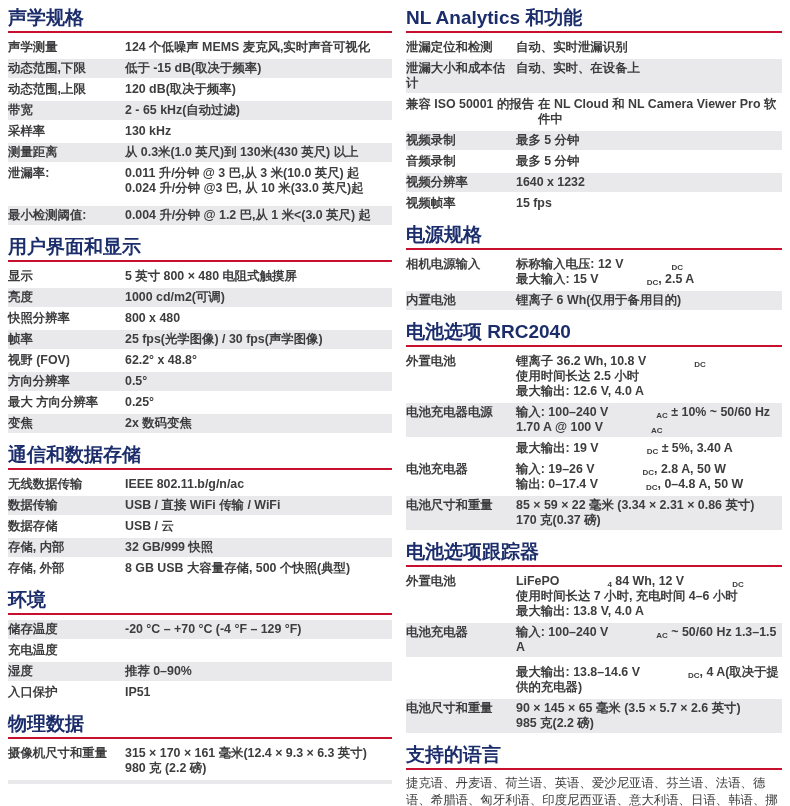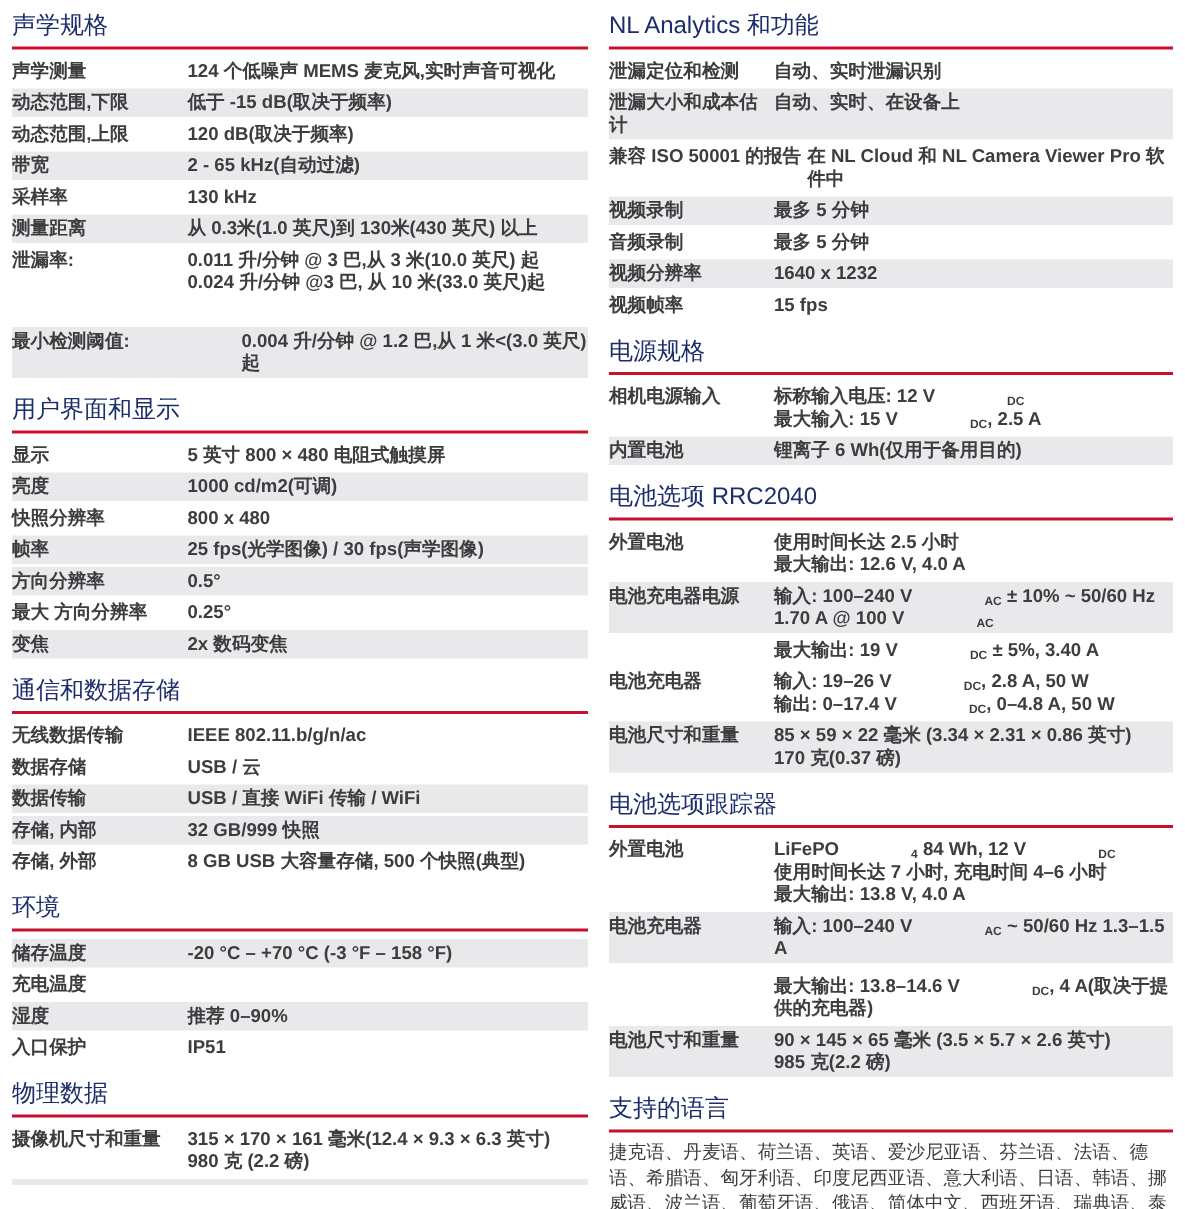--- a/index.html
+++ b/index.html
@@ -15,21 +15,21 @@
     padding:8px 8px 0 8px;background:#ffffff;overflow:hidden;
     font-family:"Liberation Sans","DejaVu Sans",sans-serif;
     color:var(--text);
     font-size:12.4px;line-height:15px;
   }
   .columns{display:flex;gap:14px;}
   .col{flex:0 0 auto;}
   .col-left{width:384px;}
   .col-right{width:376px;}
   .section-title{
-    font-size:16px;line-height:20px;font-weight:normal;color:var(--heading);
+    font-size:19px;line-height:20px;font-weight:bold;color:var(--heading);
     margin:12px 0 3px 0;
   }
   .spec-section:first-child .section-title{margin-top:0;}
   .section-divider{height:2px;background:var(--rule);margin:0 0 5px 0;}
   .spec-row{display:flex;padding:2px 0;margin-bottom:2px;font-weight:bold;}
   .spec-row.shaded{background:var(--stripe);}
   .spec-label{flex:0 0 117px;width:117px;padding-right:4px;box-sizing:border-box;}
   .col-right .spec-label{flex-basis:110px;width:110px;}
   .spec-row.wide-label .spec-label{flex:0 0 auto;width:auto;white-space:nowrap;}
   .spec-value{flex:1 1 auto;min-width:0;}
@@ -80,21 +80,21 @@
             <div class="spec-line">从 0.3米(1.0 英尺)到 130米(430 英尺) 以上</div>
           </div>
         </div>
         <div class="spec-row">
           <div class="spec-label">泄漏率:</div>
           <div class="spec-value">
             <div class="spec-line">0.011 升/分钟 @ 3 巴,从 3 米(10.0 英尺) 起</div>
             <div class="spec-line">0.024 升/分钟 @3 巴, 从 10 米(33.0 英尺)起</div>
           </div>
         </div>
-        <div class="spec-row shaded" style="margin-top: 20px; gap: 36px;">
+        <div class="spec-row shaded" style="margin-top: 8px;">
           <div class="spec-label">最小检测阈值:</div>
           <div class="spec-value">
             <div class="spec-line">0.004 升/分钟 @ 1.2 巴,从 1 米&lt;(3.0 英尺) 起</div>
           </div>
         </div>
       </div>
       <div class="spec-section">
         <div class="section-title">用户界面和显示</div>
         <div class="section-divider"></div>
         <div class="spec-row">
@@ -114,20 +114,26 @@
           <div class="spec-value">
             <div class="spec-line">800 x 480</div>
           </div>
         </div>
         <div class="spec-row shaded">
           <div class="spec-label">帧率</div>
           <div class="spec-value">
             <div class="spec-line">25 fps(光学图像) / 30 fps(声学图像)</div>
           </div>
         </div>
+        <div class="spec-row">
+          <div class="spec-label">视野 (FOV)</div>
+          <div class="spec-value">
+            <div class="spec-line">62.2° x 48.8°</div>
+          </div>
+        </div>
         <div class="spec-row shaded">
           <div class="spec-label">方向分辨率</div>
           <div class="spec-value">
             <div class="spec-line">0.5°</div>
           </div>
         </div>
         <div class="spec-row">
           <div class="spec-label">最大 方向分辨率</div>
           <div class="spec-value">
             <div class="spec-line">0.25°</div>
@@ -142,52 +148,52 @@
       </div>
       <div class="spec-section">
         <div class="section-title">通信和数据存储</div>
         <div class="section-divider"></div>
         <div class="spec-row">
           <div class="spec-label">无线数据传输</div>
           <div class="spec-value">
             <div class="spec-line">IEEE 802.11.b/g/n/ac</div>
           </div>
         </div>
+        <div class="spec-row shaded">
+          <div class="spec-label">数据传输</div>
+          <div class="spec-value">
+            <div class="spec-line">USB / 直接 WiFi 传输 / WiFi</div>
+          </div>
+        </div>
         <div class="spec-row">
           <div class="spec-label">数据存储</div>
           <div class="spec-value">
             <div class="spec-line">USB / 云</div>
           </div>
         </div>
         <div class="spec-row shaded">
-          <div class="spec-label">数据传输</div>
-          <div class="spec-value">
-            <div class="spec-line">USB / 直接 WiFi 传输 / WiFi</div>
-          </div>
-        </div>
-        <div class="spec-row shaded">
           <div class="spec-label">存储, 内部</div>
           <div class="spec-value">
             <div class="spec-line">32 GB/999 快照</div>
           </div>
         </div>
         <div class="spec-row">
           <div class="spec-label">存储, 外部</div>
           <div class="spec-value">
             <div class="spec-line">8 GB USB 大容量存储, 500 个快照(典型)</div>
           </div>
         </div>
       </div>
       <div class="spec-section">
         <div class="section-title">环境</div>
         <div class="section-divider"></div>
         <div class="spec-row shaded">
           <div class="spec-label">储存温度</div>
           <div class="spec-value">
-            <div class="spec-line">-20 °C – +70 °C (-3 °F – 158 °F)</div>
+            <div class="spec-line">-20 °C – +70 °C (-4 °F – 129 °F)</div>
           </div>
         </div>
         <div class="spec-row">
           <div class="spec-label">充电温度</div>
         </div>
         <div class="spec-row shaded">
           <div class="spec-label">湿度</div>
           <div class="spec-value">
             <div class="spec-line">推荐 0–90%</div>
           </div>
@@ -275,20 +281,21 @@
             <div class="spec-line">锂离子 6 Wh(仅用于备用目的)</div>
           </div>
         </div>
       </div>
       <div class="spec-section">
         <div class="section-title">电池选项 RRC2040</div>
         <div class="section-divider"></div>
         <div class="spec-row">
           <div class="spec-label">外置电池</div>
           <div class="spec-value">
+            <div class="spec-line">锂离子 36.2 Wh, 10.8 V<sub>DC</sub></div>
             <div class="spec-line">使用时间长达 2.5 小时</div>
             <div class="spec-line">最大输出: 12.6 V, 4.0 A</div>
           </div>
         </div>
         <div class="spec-row shaded">
           <div class="spec-label">电池充电器电源</div>
           <div class="spec-value">
             <div class="spec-line">输入: 100–240 V<sub>AC</sub> ± 10% ~ 50/60 Hz</div>
             <div class="spec-line">1.70 A @ 100 V<sub>AC</sub></div>
           </div>

